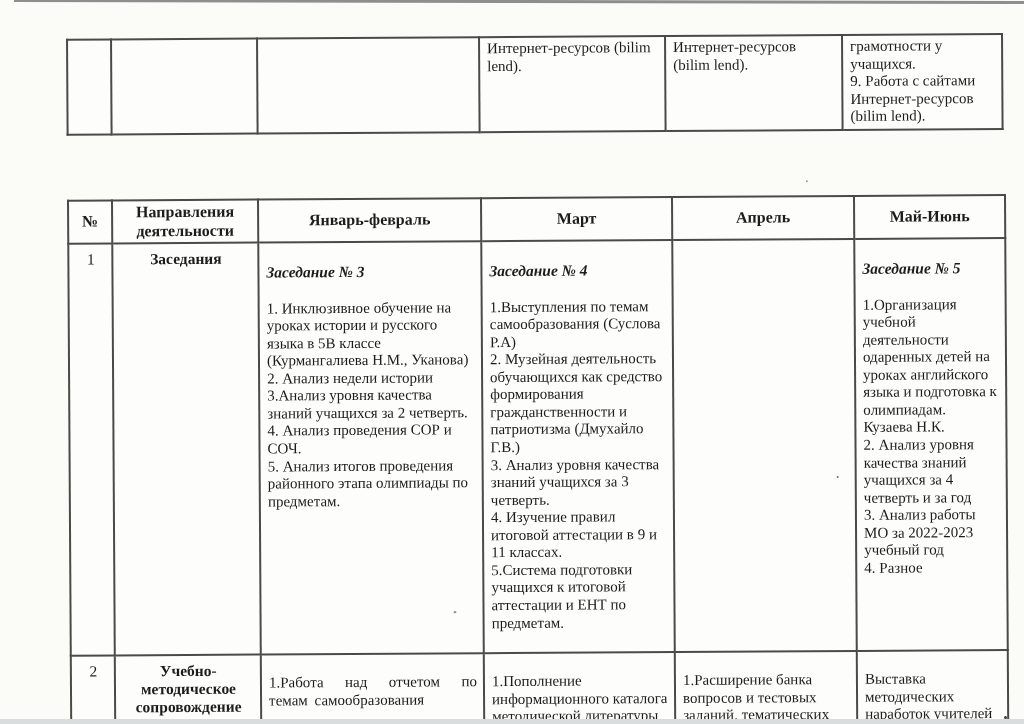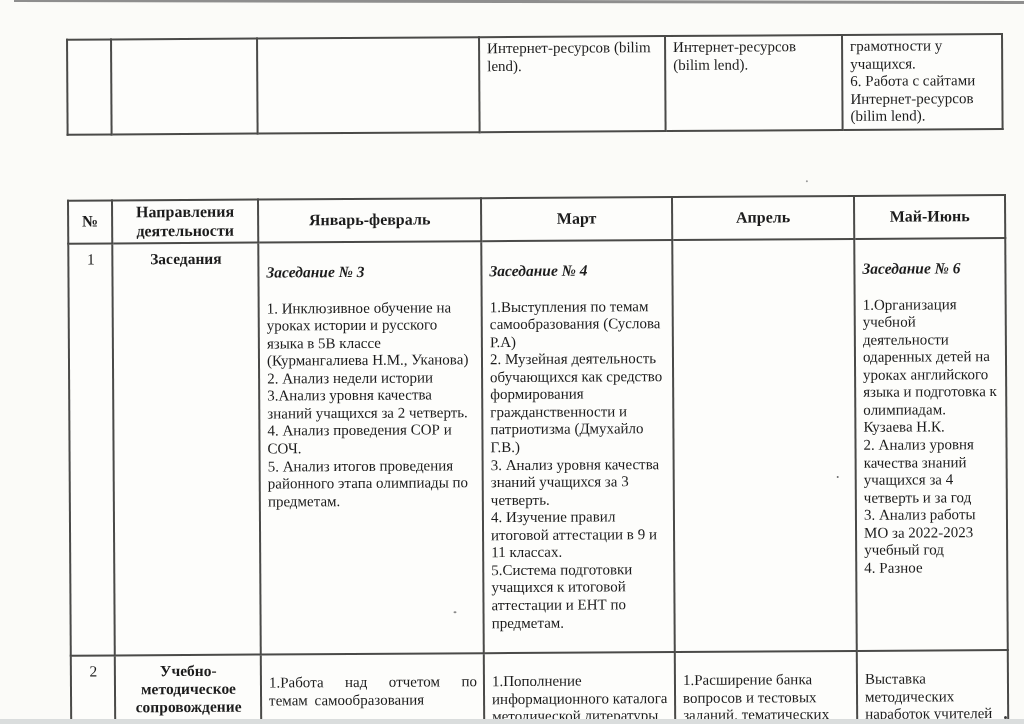--- a/index.html
+++ b/index.html
@@ -113,21 +113,21 @@
         <col style="width:160px">
     </colgroup>
     <tbody>
         <tr>
       <td></td>
       <td></td>
       <td></td>
       <td>Интернет-ресурсов (bilim lend).</td>
       <td>Интернет-ресурсов (bilim lend).</td>
       <td>грамотности у учащихся.
-6. Работа с сайтами Интернет-ресурсов (bilim lend).</td>
+9. Работа с сайтами Интернет-ресурсов (bilim lend).</td>
     </tr>
   </tbody>
     </table>
 
   <table class="main-table">
     <colgroup>
       <col style="width:44px">
         <col style="width:146px">
         <col style="width:223px">
       <col style="width:191px">
@@ -159,21 +159,21 @@
         <div class="cell-body">1.Выступления по темам самообразования  (Суслова Р.А)
 2. Музейная деятельность обучающихся как средство формирования гражданственности и патриотизма (Дмухайло Г.В.)
 3. Анализ уровня  качества знаний учащихся за 3 четверть.
 4. Изучение правил итоговой аттестации  в 9 и 11 классах.
 5.Система подготовки учащихся к итоговой аттестации и  ЕНТ  по предметам.</div>
       </td>
       <td>
         <div class="cell-body"></div>
       </td>
       <td>
-        <div class="cell-title">Заседание № 6</div>
+        <div class="cell-title">Заседание № 5</div>
         <div class="cell-body">1.Организация учебной деятельности одаренных детей на уроках английского языка и подготовка к олимпиадам.
 Кузаева Н.К.
 2. Анализ уровня качества знаний учащихся за 4 четверть и за  год
 3. Анализ работы МО за 2022-2023 учебный год
 4. Разное</div>
       </td>
     </tr>
     <tr class="row-2">
       <td class="num-cell">2</td>
       <td class="direction-cell">Учебно-методическое сопровождение образовательного</td>

